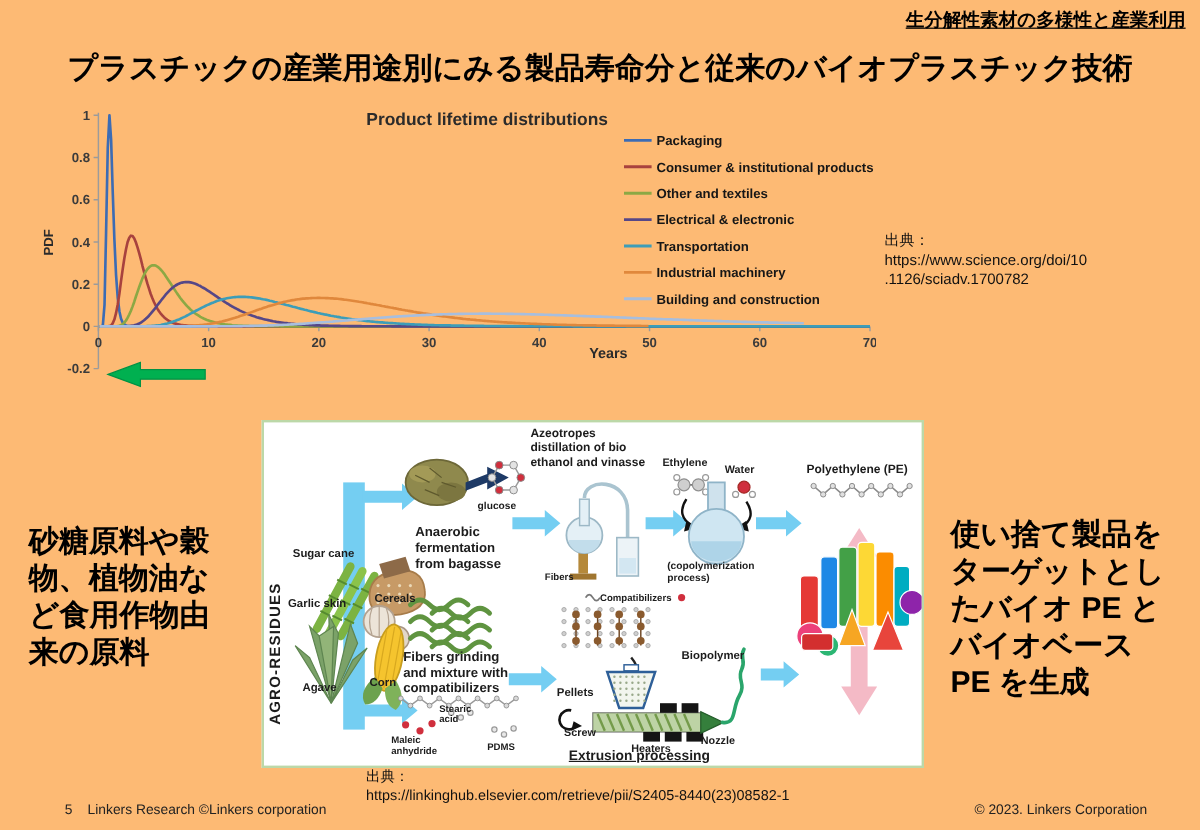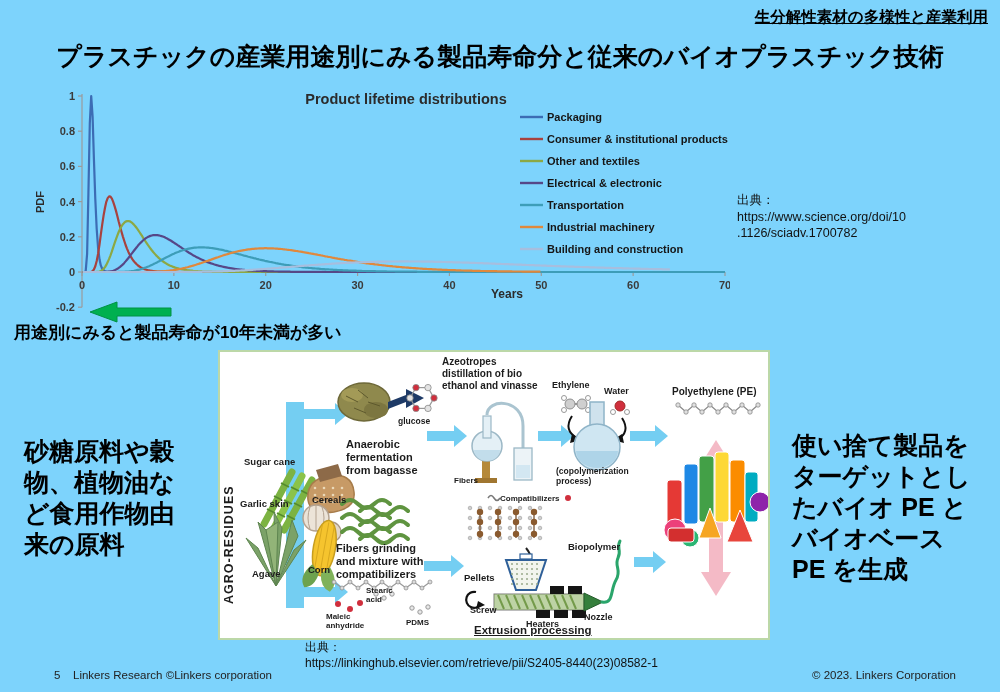--- a/index.html
+++ b/index.html
@@ -1,16 +1,16 @@
 <!DOCTYPE html>
 <html><head>
 <meta charset="utf-8">
 <style>
   html,body{margin:0;padding:0;background:#e8e8e8;}
-  .slide{position:relative;width:1000px;height:692px;background:#7dd3fc;overflow:hidden;
+  .slide{position:relative;width:1000px;height:692px;background:#fdba74;overflow:hidden;
          font-family:"Liberation Sans",sans-serif;color:#111;margin:0 auto;}
   .hdr{position:absolute;top:7px;right:12px;font-size:15.5px;font-weight:700;
        text-decoration:underline;color:#000;}
   .title{position:absolute;top:40px;left:0;width:100%;text-align:center;
          font-size:25px;font-weight:700;margin:0;color:#000;}
   #chart-svg{position:absolute;left:30px;top:84px;}
   .src{position:absolute;font-size:12.5px;line-height:1.32;white-space:pre-line;color:#111;}
   .src-chart{left:737px;top:192px;width:238px;}
   .src-diagram{left:305px;top:640px;width:430px;font-size:12px;}
   .green-arrow{position:absolute;left:88px;top:301px;}
@@ -110,21 +110,20 @@
       </g>
     </svg>
 
   <div class="src src-chart">出典：
 https://www.science.org/doi/10
 .1126/sciadv.1700782</div>
 
   <svg class="green-arrow" width="86" height="23">
     <polygon points="2,11 29,1 29,7 83,7 83,15 29,15 29,21" fill="#00b050" stroke="#009245" stroke-width="1"></polygon>
   </svg>
-  <div class="ann">用途別にみると製品寿命が10年未満が多い</div>
 
   <div class="note note-right">使い捨て製品を
 ターゲットとし
 たバイオ PE と
 バイオベース
 PE を生成</div>
   <div class="note note-left">砂糖原料や穀
 物、植物油な
 ど食用作物由
 来の原料</div>

